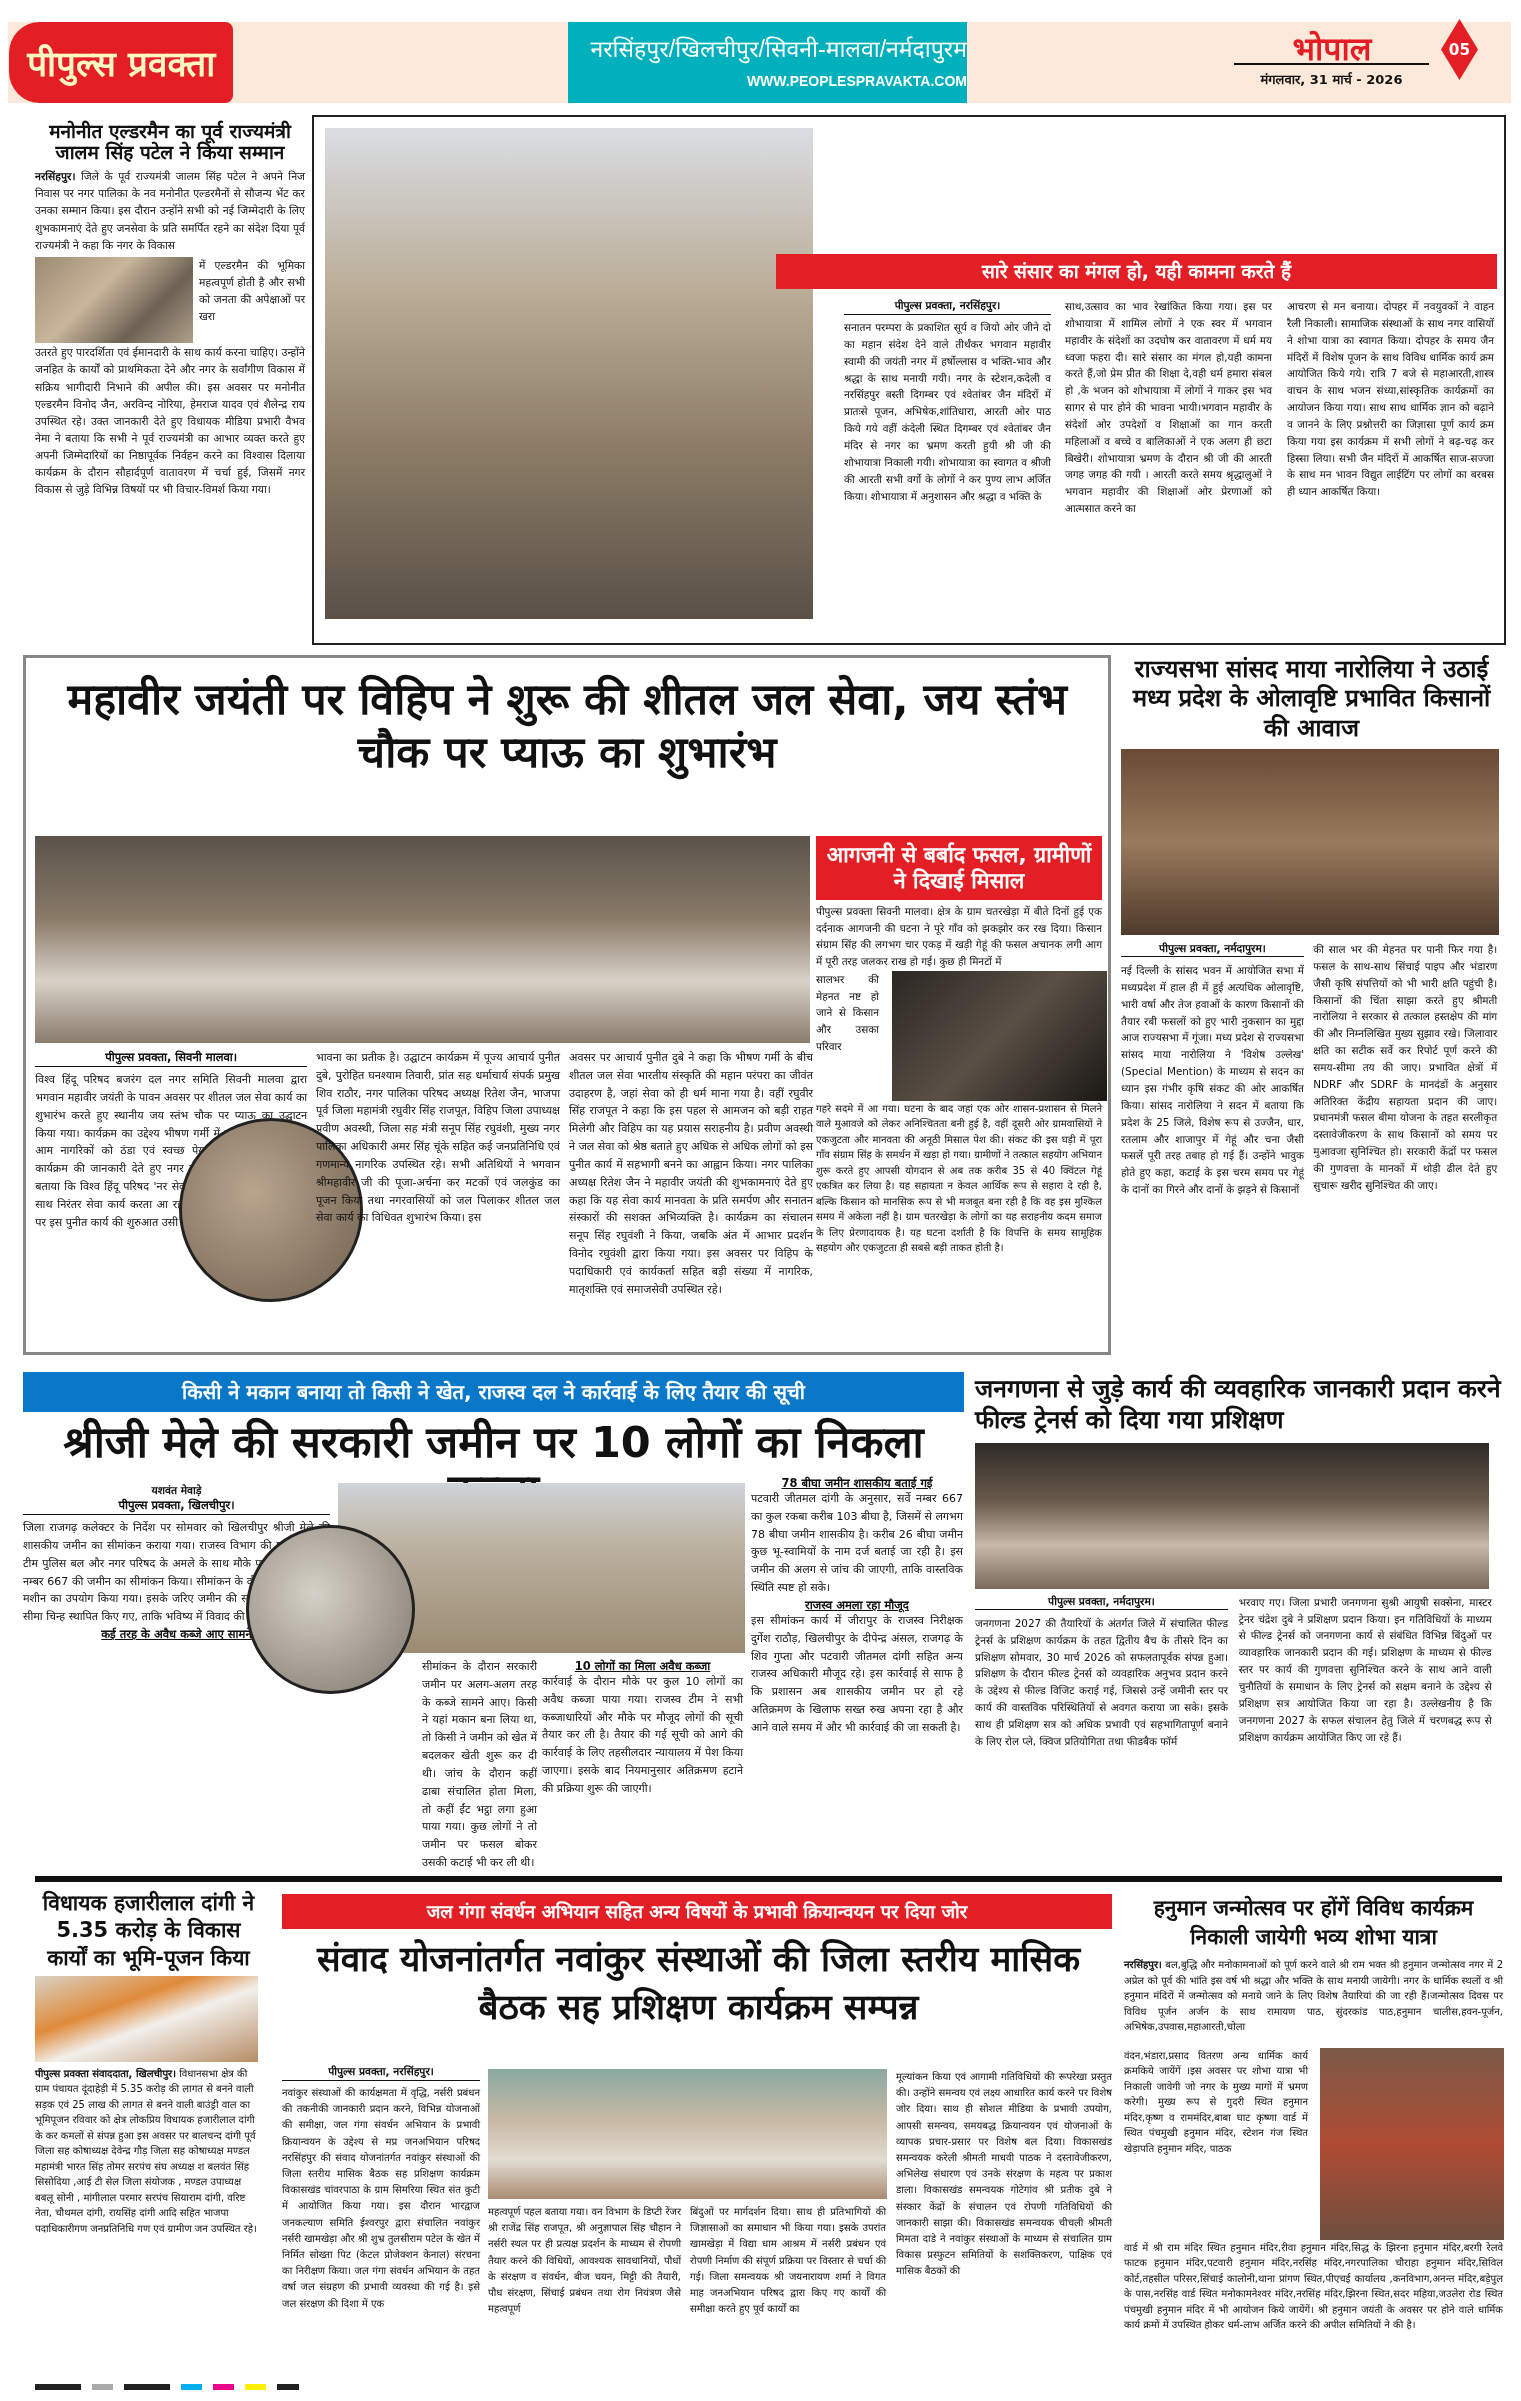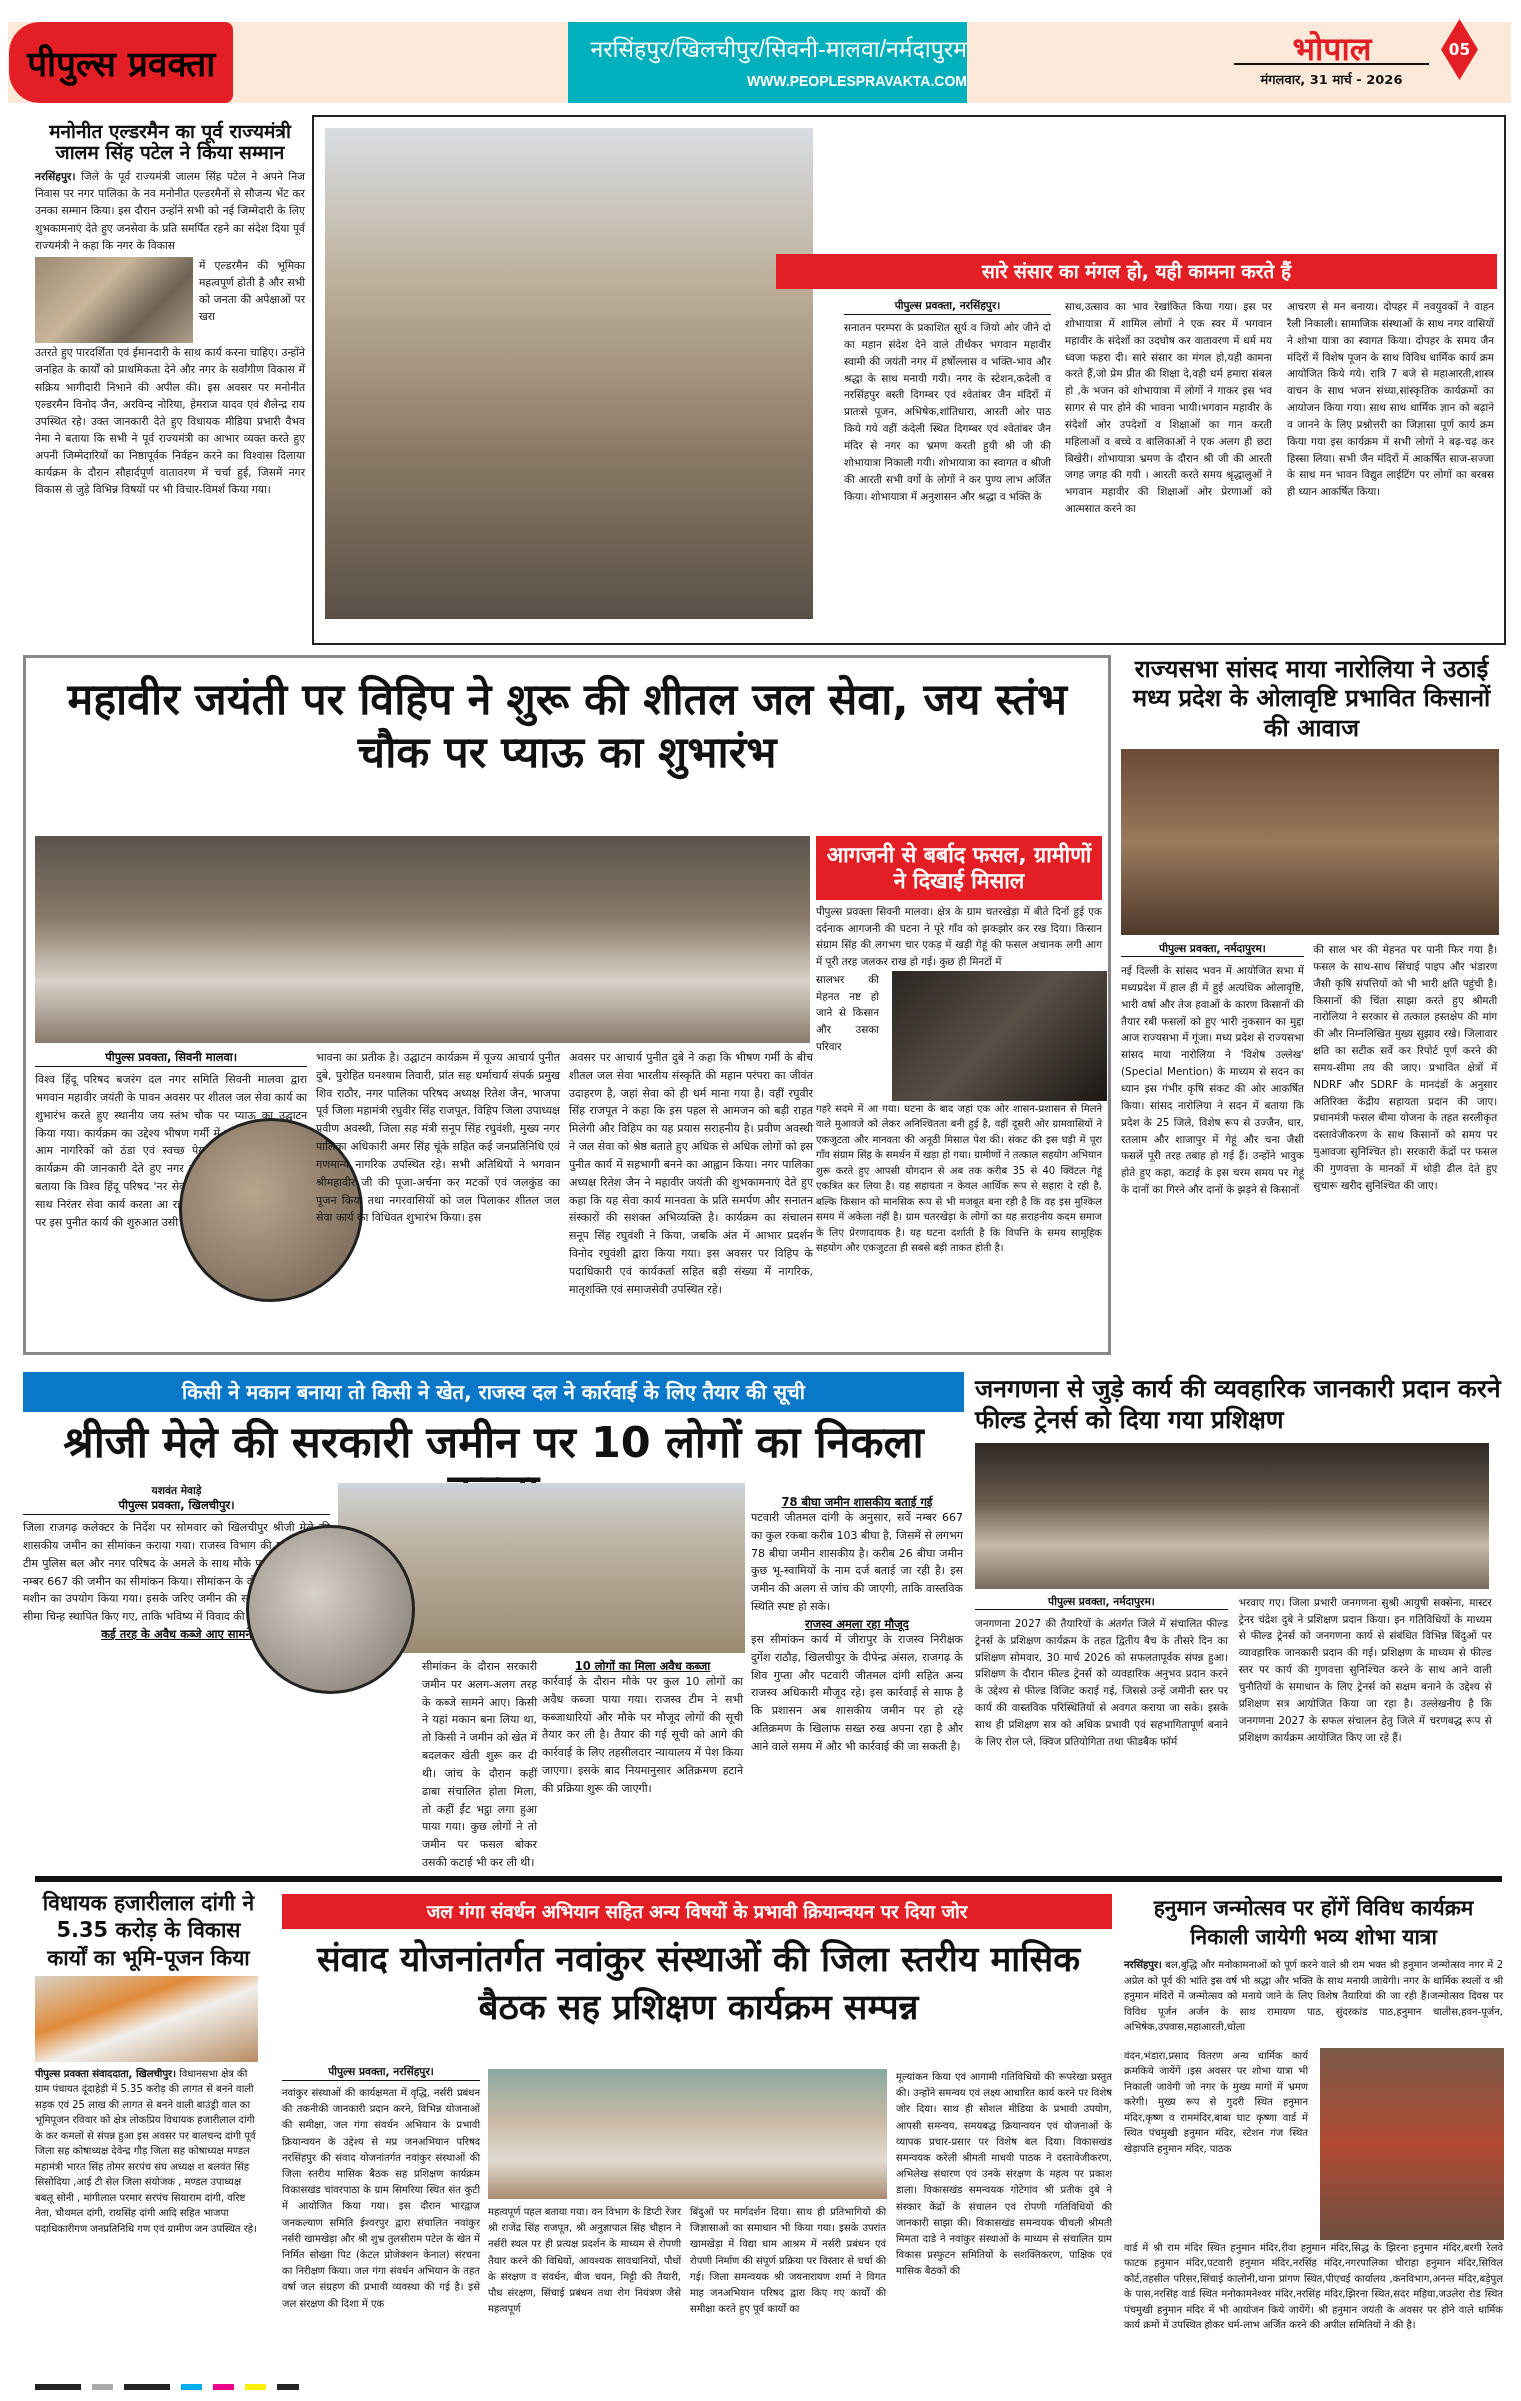--- a/index.html
+++ b/index.html
@@ -1,20 +1,20 @@
 <!DOCTYPE html>
 <html style="font-size:12.3px"><head>
 <meta charset="utf-8">
 <style>
 *{box-sizing:border-box;margin:0;padding:0}
 body{width:1522px;height:2401px;background:#fff;font-family:"DejaVu Sans",sans-serif;color:#111;position:relative;overflow:hidden}
 .abs{position:absolute}
 .masthead{left:0;top:0;width:1522px;height:123px}
 .mh-bg{left:7.7px;top:21.5px;width:1503px;height:81px;background:#fde9d9}
-.logo{left:9.2px;top:21.5px;width:224px;height:81px;background:#e31e24;border-radius:31px 7.7px 7.7px 31px;color:#000000;font-weight:bold;font-size:35px;display:flex;align-items:center;justify-content:center;font-family:"DejaVu Sans",sans-serif}
+.logo{left:9.2px;top:21.5px;width:224px;height:81px;background:#e31e24;border-radius:31px 7.7px 7.7px 31px;color:#fef9c3;font-weight:bold;font-size:35px;display:flex;align-items:center;justify-content:center;font-family:"DejaVu Sans",sans-serif}
 .cities{left:568px;top:21.5px;width:399px;height:81px;background:#00b0bd;color:#fff;text-align:right}
 .cities .c1{font-size:23px;margin-top:10.7px;font-family:"Liberation Sans Narrow","Liberation Sans",sans-serif}
 .cities .c2{font-size:14px;margin-top:9.2px;font-family:"Liberation Sans",sans-serif;font-weight:bold}
 .city-name{left:1236px;top:26px;width:192px;text-align:center;color:#e31e24;font-weight:bold;font-size:32px}
 .dateline{left:1234px;top:63px;width:195px;border-top:2.3px solid #111;padding-top:4.6px;text-align:center;font-size:13px;font-weight:bold}
 .pageno{left:1441px;top:19px;width:37px;height:61px;background:#e31e24;clip-path:polygon(50% 0,100% 50%,50% 100%,0 50%);color:#fff;font-weight:bold;font-size:15.3px;display:flex;align-items:center;justify-content:center}
 .head{font-weight:bold;color:#111;line-height:1.12;text-align:center}
 .body{font-size:11.5px;line-height:1.6;text-align:justify;font-family:"DejaVu Sans",sans-serif}
 .col{font-size:11px;line-height:1.62;text-align:justify}
 .dateline2{font-size:10.7px;font-weight:bold;text-align:center;border-bottom:1.5px solid #111;padding-bottom:1.5px;margin-bottom:4.6px}
@@ -114,21 +114,21 @@
     <div class="col">जिला राजगढ़ कलेक्टर के निर्देश पर सोमवार को खिलचीपुर श्रीजी मेले की शासकीय जमीन का सीमांकन कराया गया। राजस्व विभाग की पांच सदस्यीय टीम पुलिस बल और नगर परिषद के अमले के साथ मौके पर पहुंची और सर्वे नम्बर 667 की जमीन का सीमांकन किया। सीमांकन के दौरान आधुनिक रोवर मशीन का उपयोग किया गया। इसके जरिए जमीन की सटीक माप कर स्थायी सीमा चिन्ह स्थापित किए गए, ताकि भविष्य में विवाद की स्थिति न बने।</div>
     <div class="sub-u">कई तरह के अवैध कब्जे आए सामने</div>
   </div>
   <div class="abs photo field" style="left:315px;top:111px;width:407px;height:170px"></div>
   <div class="abs circle" style="left:223px;top:153px;width:169px;height:169px;background:radial-gradient(circle at 40% 40%,#d6d1c8,#7d756a)"></div>
   <div class="abs col" style="left:399px;top:286px;width:115px">सीमांकन के दौरान सरकारी जमीन पर अलग-अलग तरह के कब्जे सामने आए। किसी ने यहां मकान बना लिया था, तो किसी ने जमीन को खेत में बदलकर खेती शुरू कर दी थी। जांच के दौरान कहीं ढाबा संचालित होता मिला, तो कहीं ईंट भट्ठा लगा हुआ पाया गया। कुछ लोगों ने तो जमीन पर फसल बोकर उसकी कटाई भी कर ली थी।</div>
   <div class="abs" style="left:519px;top:286px;width:201px">
     <div class="sub-u">10 लोगों का मिला अवैध कब्जा</div>
     <div class="col">कार्रवाई के दौरान मौके पर कुल 10 लोगों का अवैध कब्जा पाया गया। राजस्व टीम ने सभी कब्जाधारियों और मौके पर मौजूद लोगों की सूची तैयार कर ली है। तैयार की गई सूची को आगे की कार्रवाई के लिए तहसीलदार न्यायालय में पेश किया जाएगा। इसके बाद नियमानुसार अतिक्रमण हटाने की प्रक्रिया शुरू की जाएगी।</div>
   </div>
-  <div class="abs" style="left:728px;top:122px;width:212px">
+  <div class="abs" style="left:728px;top:103px;width:212px">
     <div class="sub-u">78 बीघा जमीन शासकीय बताई गई</div>
     <div class="col">पटवारी जीतमल दांगी के अनुसार, सर्वे नम्बर 667 का कुल रकबा करीब 103 बीघा है, जिसमें से लगभग 78 बीघा जमीन शासकीय है। करीब 26 बीघा जमीन कुछ भू-स्वामियों के नाम दर्ज बताई जा रही है। इस जमीन की अलग से जांच की जाएगी, ताकि वास्तविक स्थिति स्पष्ट हो सके।</div>
     <div class="sub-u">राजस्व अमला रहा मौजूद</div>
     <div class="col">इस सीमांकन कार्य में जीरापुर के राजस्व निरीक्षक दुर्गेश राठौड़, खिलचीपुर के दीपेन्द्र अंसल, राजगढ़ के शिव गुप्ता और पटवारी जीतमल दांगी सहित अन्य राजस्व अधिकारी मौजूद रहे। इस कार्रवाई से साफ है कि प्रशासन अब शासकीय जमीन पर हो रहे अतिक्रमण के खिलाफ सख्त रुख अपना रहा है और आने वाले समय में और भी कार्रवाई की जा सकती है।</div>
   </div>
 </div>
 
 <div class="abs" style="left:975px;top:1374px;width:528px;height:453px">
   <div class="head" style="font-size:24.6px;line-height:1.25;text-align:left">जनगणना से जुड़े कार्य की व्यवहारिक जानकारी प्रदान करने फील्ड ट्रेनर्स को दिया गया प्रशिक्षण</div>
   <div class="photo" style="width:514px;height:146px;margin-top:7.7px;background:linear-gradient(180deg,#2e2a27,#6a5a4c 40%,#c8b8a8 70%,#7a6a5c)"></div>

